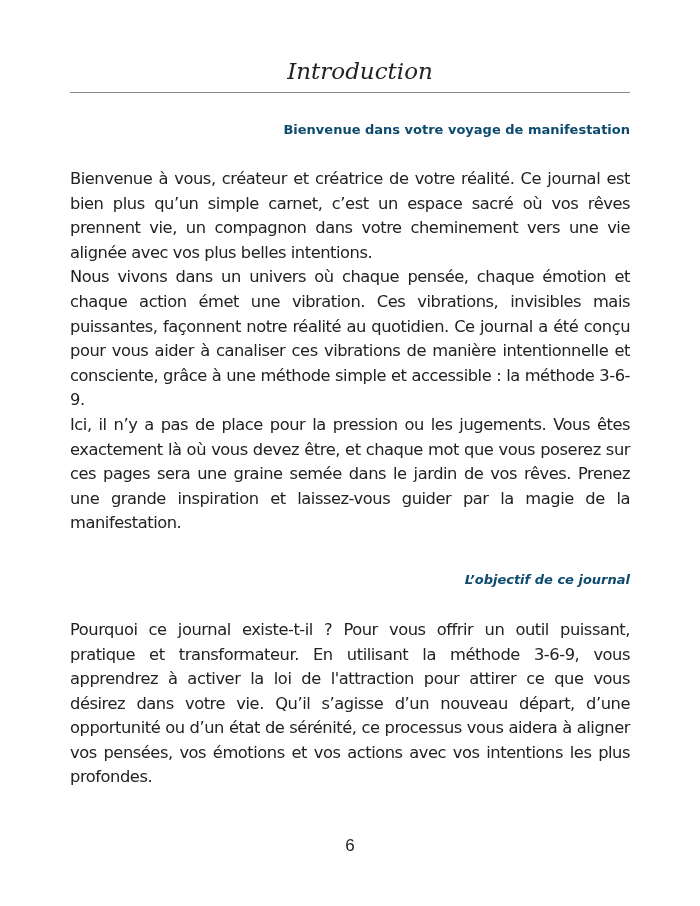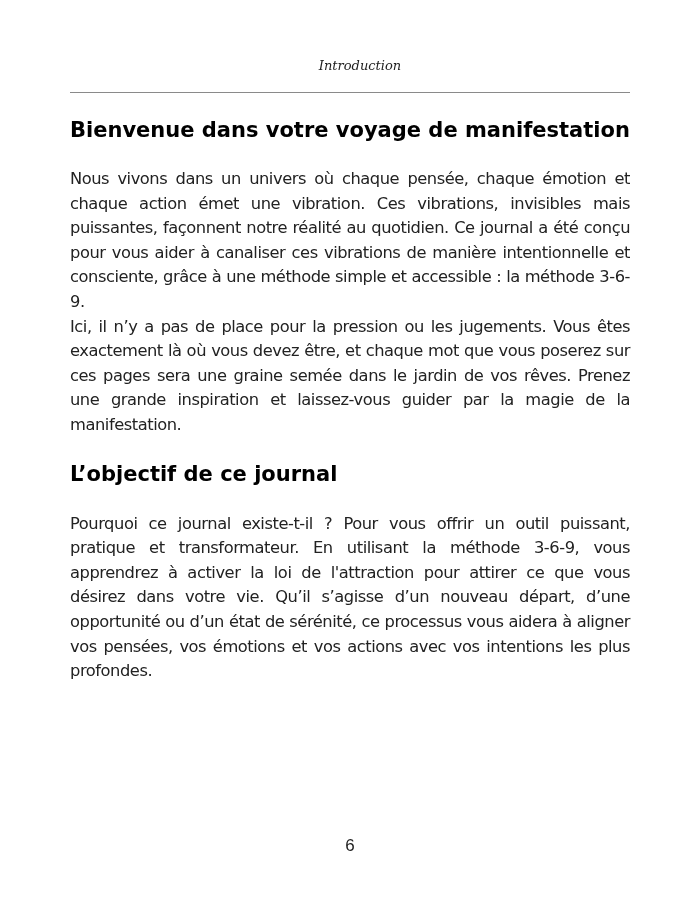--- a/index.html
+++ b/index.html
@@ -1,52 +1,53 @@
 <!DOCTYPE html>
 <html><head>
 <meta charset="utf-8">
 <style>
   html, body { margin: 0; padding: 0; background: #ffffff; }
   body { width: 700px; height: 906px; position: relative; overflow: hidden; color: #1f1f1f; }
   .page { position: absolute; left: 0; top: 0; width: 700px; height: 906px; }
   .running-header {
     position: absolute; left: 0; right: 0; top: 58px;
     text-align: center; font-family: "DejaVu Serif", "Liberation Serif", serif;
-    font-style: italic; font-size: 13px; color: #222; padding-left: 20px;
+    font-style: italic; font-size: 23px; color: #222; padding-left: 20px;
   }
   .header-rule {
     position: absolute; left: 70px; width: 560px; top: 92px; height: 0;
     border-top: 1.5px solid #8a8a8a;
   }
   .content {
     position: absolute; left: 70px; width: 560px; top: 118px;
     font-family: "DejaVu Sans", "Liberation Sans", sans-serif;
     font-size: 16.3px; line-height: 24.6px; color: #222;
   }
   h2 {
-    margin: 0; text-align: left; font-weight: bold; font-size: 21px; line-height: 24px; color: #000000;
+    margin: 0; text-align: right; font-weight: bold; font-size: 13px; line-height: 24px; color: #0c4a6e;
   }
   .h-first { margin-bottom: 25px; }
-  .h-second { margin-top: 24px; margin-bottom: 26px; }
+  .h-second { margin-top: 32px; margin-bottom: 26px; font-style: italic; }
   p { margin: 0; text-align: justify; letter-spacing: -0.45px; word-spacing: 0px; }
   .page-number {
     position: absolute; left: 0; right: 0; top: 836px; text-align: center;
     font-family: "Liberation Sans", sans-serif; font-size: 17px; color: #222;
   }
 </style>
 </head>
 <body>
 
 <div class="page">
   <div class="running-header">Introduction</div>
   <div class="header-rule"></div>
 
   <div class="content">
     <section>
       <h2 class="h-first">Bienvenue dans votre voyage de manifestation</h2>
+      <p>Bienvenue à vous, créateur et créatrice de votre réalité. Ce journal est bien plus qu’un simple carnet, c’est un espace sacré où vos rêves prennent vie, un compagnon dans votre cheminement vers une vie alignée avec vos plus belles intentions.</p>
       <p>Nous vivons dans un univers où chaque pensée, chaque émotion et chaque action émet une vibration. Ces vibrations, invisibles mais puissantes, façonnent notre réalité au quotidien. Ce journal a été conçu pour vous aider à canaliser ces vibrations de manière intentionnelle et consciente, grâce à une méthode simple et accessible : la méthode 3-6-9.</p>
       <p>Ici, il n’y a pas de place pour la pression ou les jugements. Vous êtes exactement là où vous devez être, et chaque mot que vous poserez sur ces pages sera une graine semée dans le jardin de vos rêves. Prenez une grande inspiration et laissez-vous guider par la magie de la manifestation.</p>
     </section>
 
     <section>
       <h2 class="h-second">L’objectif de ce journal</h2>
       <p>Pourquoi ce journal existe-t-il ? Pour vous offrir un outil puissant, pratique et transformateur. En utilisant la méthode 3-6-9, vous apprendrez à activer la loi de l'attraction pour attirer ce que vous désirez dans votre vie. Qu’il s’agisse d’un nouveau départ, d’une opportunité ou d’un état de sérénité, ce processus vous aidera à aligner vos pensées, vos émotions et vos actions avec vos intentions les plus profondes.</p>
     </section>
   </div>
 

